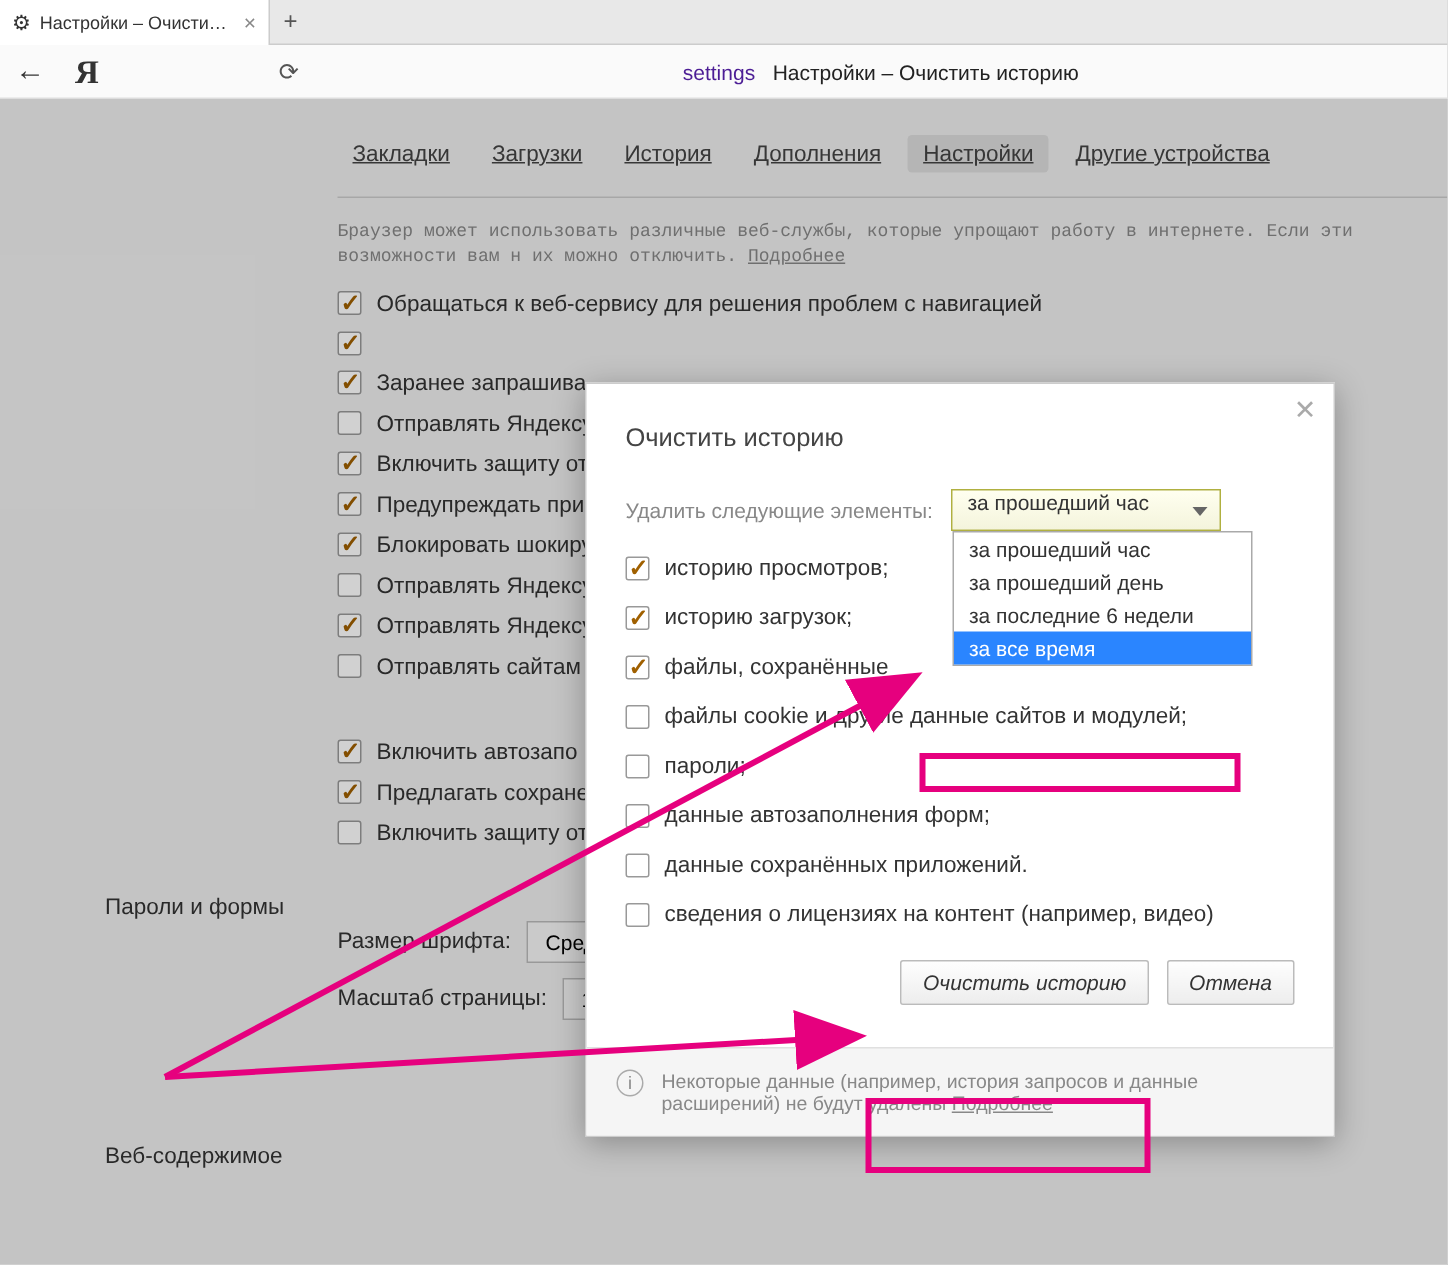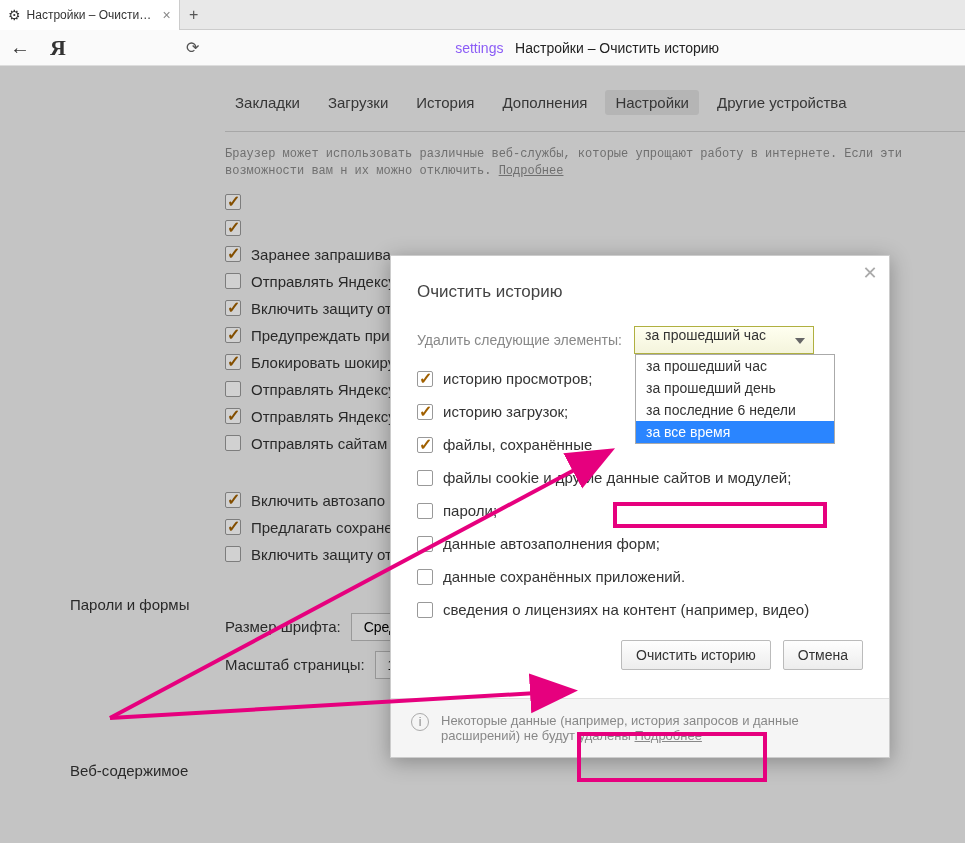--- a/index.html
+++ b/index.html
@@ -41,21 +41,21 @@
     display: flex;
     align-items: center;
     padding: 0 10px;
     gap: 20px;
     border-bottom: 1px solid #ddd;
   }
   .back { font-size: 20px; cursor: pointer; color: #333; }
   .yalogo { font-size: 22px; font-weight: bold; color: #333; font-family: Georgia, serif; }
   .reload { font-size: 16px; color: #555; cursor: pointer; margin-left: 100px;}
   .addr { flex: 1; text-align: center; font-size: 14px; color: #444; }
-  .addr .t1 { color: #8b5cf6; text-align: right; }
+  .addr .t1 { color: #4c1d95; text-align: right; }
   .addr .t2 { color: #222; margin-top: 20px; }
 
   .overlay {
     position: absolute;
     top: 66px; left: 0; right: 0; bottom: 0;
     background: rgba(0,0,0,0.18);
     pointer-events: none;
     z-index: 5;
   }
 
@@ -65,20 +65,21 @@
     padding: 0 0 0 70px;
     font-size: 14px;
     color: #333;
   }
   .navtabs {
     display: flex;
     gap: 8px;
     padding: 24px 0 10px 155px;
     font-size: 15px;
     color: #444;
+    text-decoration: underline;
   }
   .navtab { padding: 4px 10px; border-radius: 3px; cursor: pointer; }
   .navtab.active { background: #ddd; }
 
   .section {
     padding-left: 155px;
     max-width: 900px;
   }
   .divider { border-top: 1px solid #ccc; margin: 6px 0 14px 0; width: 740px; }
   .desc { color: #888; font-size: 12px; line-height: 1.4; margin-bottom: 14px; font-family: Liberation Mono, monospace; }
@@ -167,21 +168,21 @@
     left: 0; top: 27px;
     width: 200px;
     background: #fff;
     border: 1px solid #aaa;
     z-index: 20;
   }
   .dd-item { padding: 3px 10px; font-size: 14px; color: #333; cursor: pointer; white-space: nowrap;}
   .dd-item.sel { background: #2a85ff; color: #ffffff; }
 
   .modal-chk { display:flex; align-items:center; gap:10px; margin: 16px 0; font-size: 15px; }
-  .modal-buttons { text-align: right; padding: 6px 0 10px 0; }
+  .modal-buttons { text-align: right; padding: 6px 0 10px 0; font-style: italic; }
   .btn {
     display: inline-block;
     height: 30px;
     padding: 0 14px;
     border: 1px solid #bbb;
     background: linear-gradient(#fefefe,#ededed);
     font-size: 14px;
     cursor: pointer;
     border-radius: 2px;
     line-height: 28px;
@@ -244,20 +245,21 @@
 
   <div class="section">
     <div class="divider"></div>
     <div class="desc">
       <span>Браузер может использовать различные веб-службы, которые упрощают работу в интернете. Если эти возможности вам н их можно отключить.</span>
       <a>Подробнее</a>
     </div>
     <div id="settings-checks">
         <div class="chk-row">
           <span class="chk on"></span>
+          <span>Обращаться к веб-сервису для решения проблем с навигацией</span>
         </div>
         <div class="chk-row">
           <span class="chk on"></span>
         </div>
         <div class="chk-row">
           <span class="chk on"></span>
           <span>Заранее запрашива</span>
         </div>
         <div class="chk-row">
           <span class="chk"></span>

